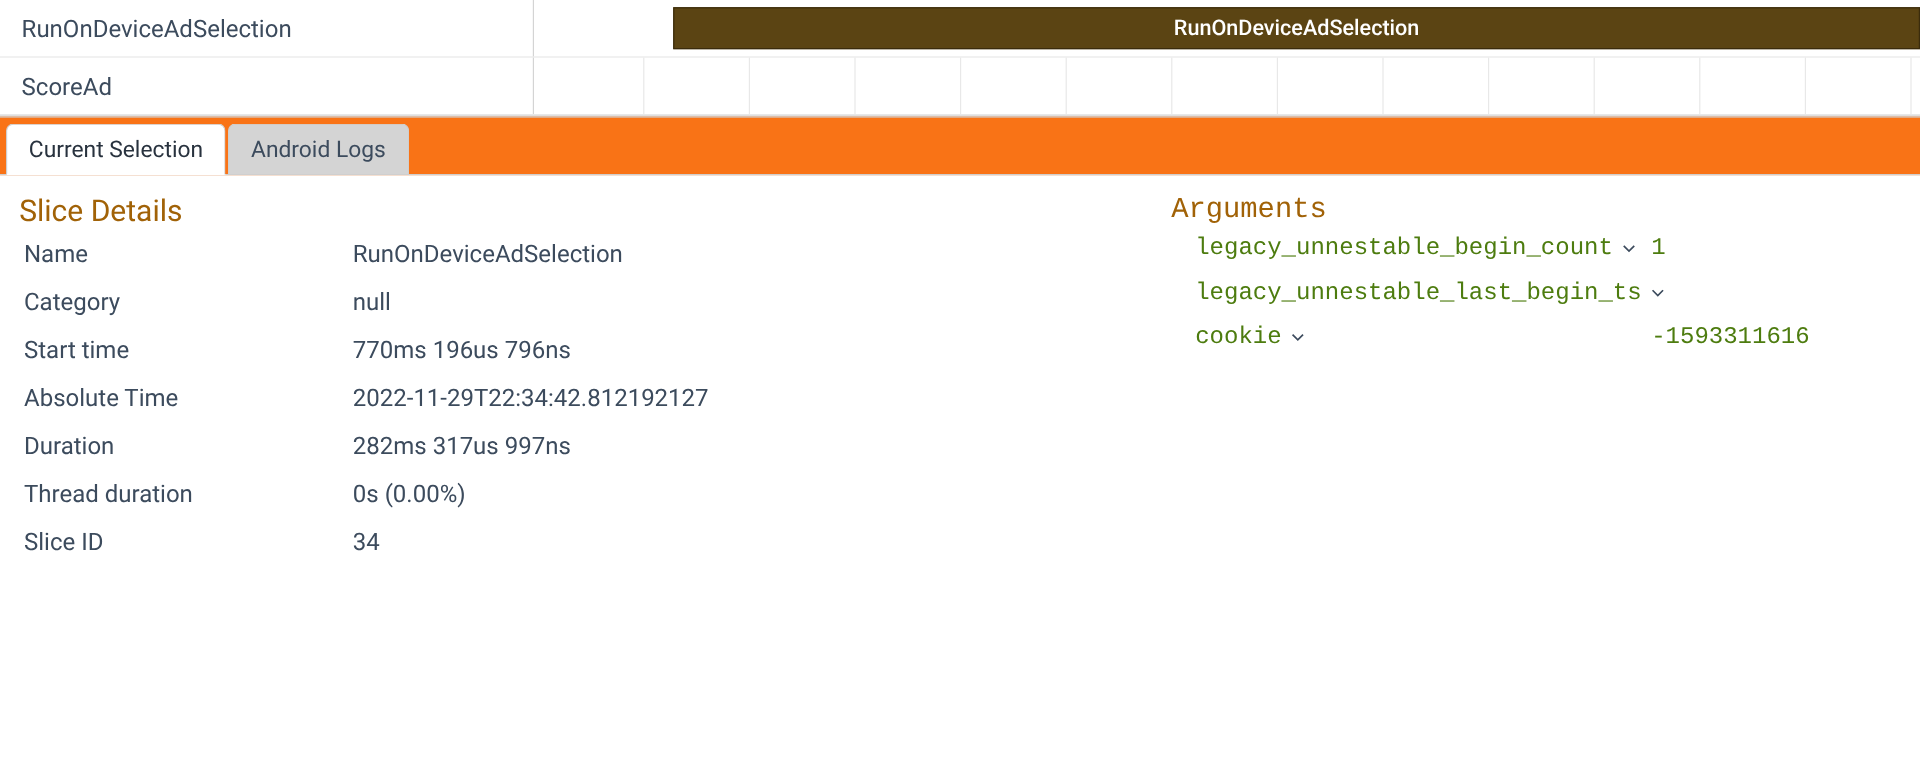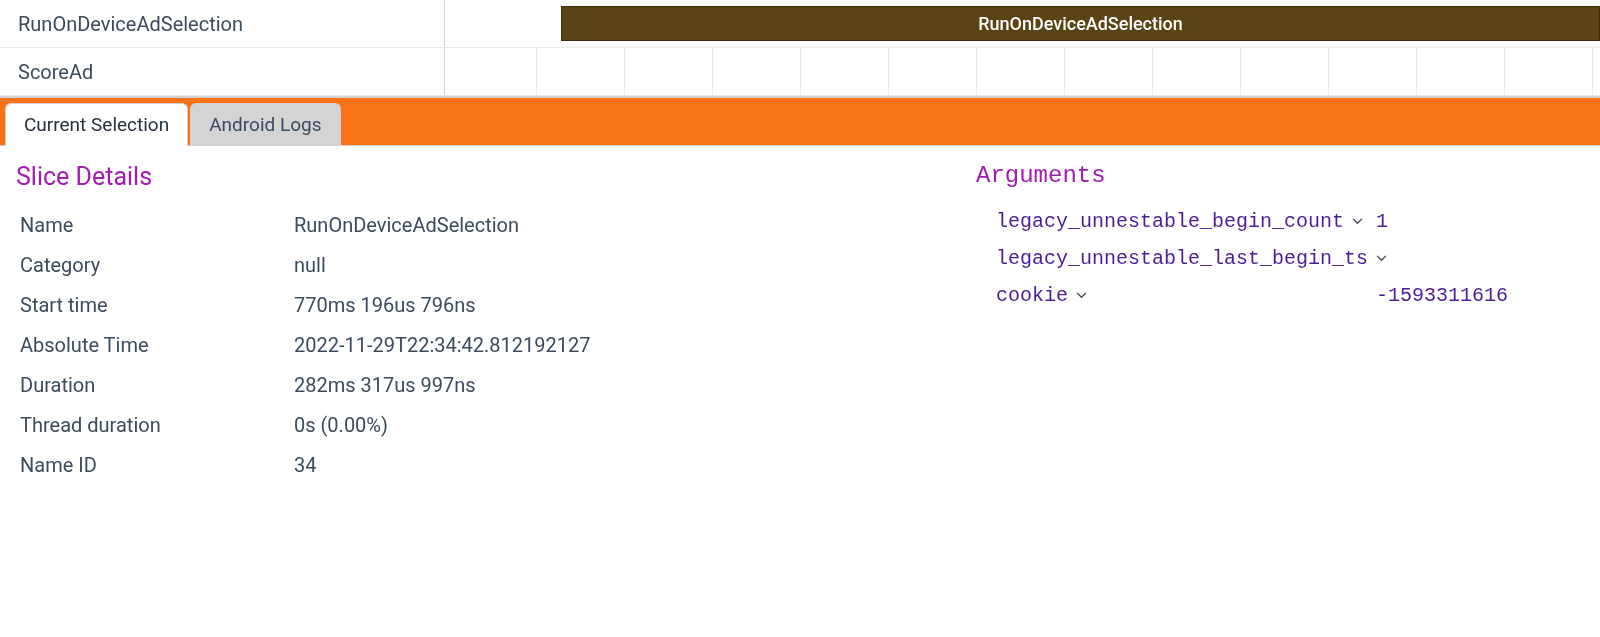--- a/index.html
+++ b/index.html
@@ -94,41 +94,40 @@
     .details-left {
       flex: 0 0 960px;
     }
     .details-right {
       flex: 1;
       font-family: Liberation Mono, monospace;
     }
     .panel-heading {
       font-size: 25px;
       font-weight: 400;
-      color: #a21caf;
-      margin-bottom: 14px;
+      color: #a16207;
     }
     .kv-row {
       display: flex;
       padding: 8px 0;
       font-size: 20px;
       color: #3c4b5d;
     }
     .kv-key {
       flex: 0 0 278px;
       padding-left: 4px;
     }
     .kv-val {
       flex: 1;
     }
     .args-row {
       display: flex;
       padding: 7px 0;
       font-size: 20px;
-      color: #4c1d95;
+      color: #4d7c0f;
       align-items: center;
     }
     .args-key {
       flex: 0 0 400px;
       padding-left: 20px;
       display: flex;
       align-items: center;
     }
     .args-val {
       flex: 1;
@@ -198,21 +197,21 @@
     </div>
     <div class="kv-row">
       <div class="kv-key">Duration</div>
       <div class="kv-val">282ms 317us 997ns</div>
     </div>
     <div class="kv-row">
       <div class="kv-key">Thread duration</div>
       <div class="kv-val">0s (0.00%)</div>
     </div>
     <div class="kv-row">
-      <div class="kv-key">Name ID</div>
+      <div class="kv-key">Slice ID</div>
       <div class="kv-val">34</div>
     </div>
   </div>
 
   <div class="details-right">
     <div class="panel-heading" style="font-size:24px;">Arguments</div>
 
     <div class="args-row">
       <div class="args-key">
         <span>legacy_unnestable_begin_count</span>

